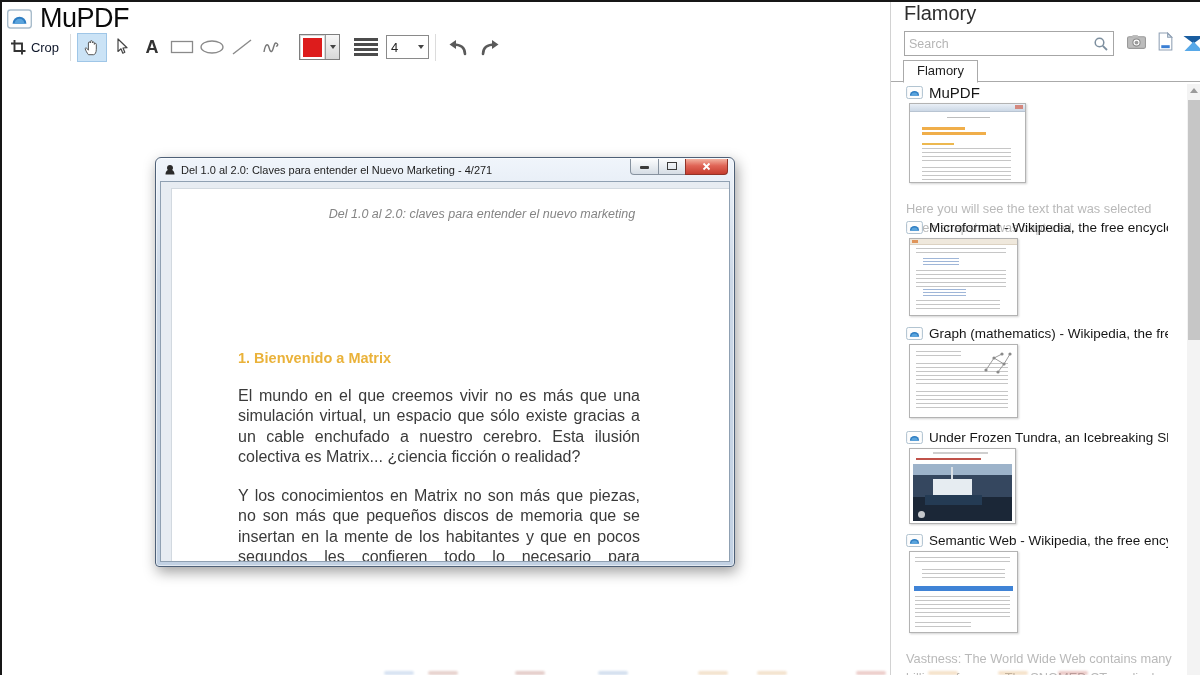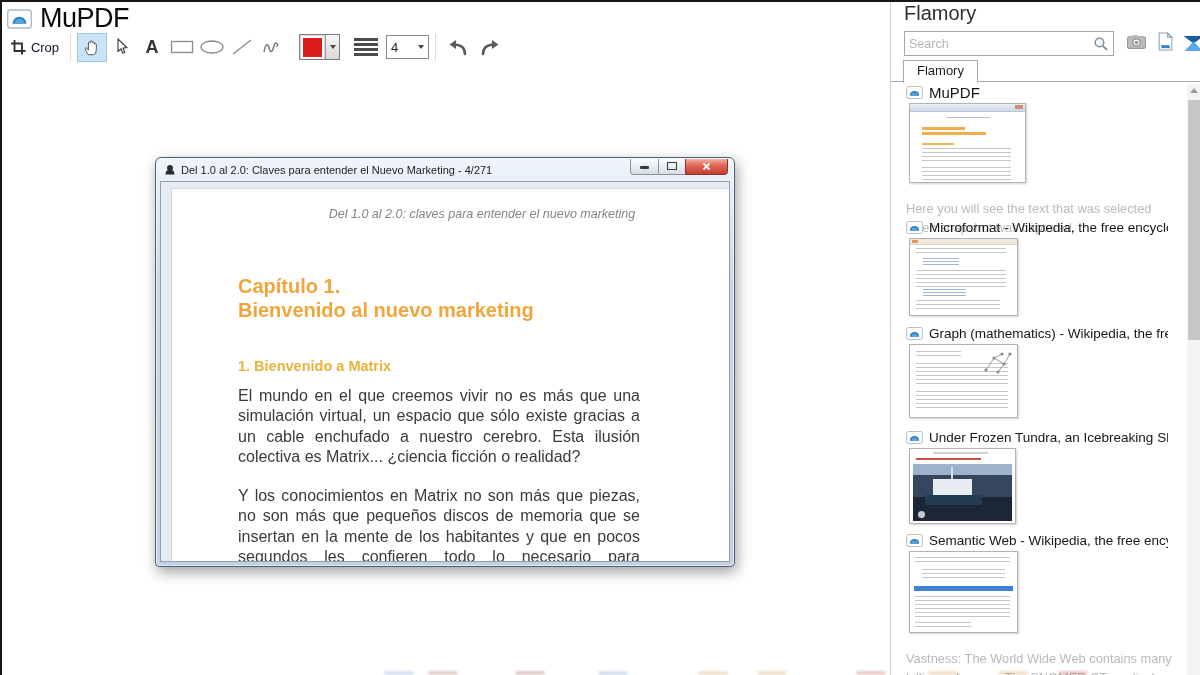--- a/index.html
+++ b/index.html
@@ -48,21 +48,21 @@
         background:linear-gradient(#f3b2a0,#e06456 45%,#c63d2f);}
   .wg-min{width:9px;height:3px;background:#3a3a3a;margin-top:7px;border-radius:1px;}
   .wg-max{width:8px;height:6px;border:1.5px solid #3a3a3a;margin-top:3px;background:transparent;}
   .win-content{position:absolute;left:4px;right:4px;top:23px;bottom:4px;background:#e7ecf2;
         border:1px solid #8fa0b2;overflow:hidden;}
   .pdf-page{position:absolute;left:10px;top:6px;width:650px;height:520px;background:#fff;
         border-left:1px solid #d2d9e0;border-top:1px solid #d2d9e0;}
   .page-header{position:absolute;left:150px;top:18px;width:320px;text-align:center;
         font-style:italic;font-size:12.5px;color:#848484;}
   .chapter{position:absolute;left:66px;top:85px;font-size:20px;font-weight:bold;color:#f2a53b;line-height:24px;}
-  .section-heading{position:absolute;left:66px;top:169px;font-size:14.5px;font-weight:bold;color:#eab23a;}
+  .section-heading{position:absolute;left:66px;top:161px;font-size:14.5px;font-weight:bold;color:#eab23a;}
   .para{position:absolute;left:66px;width:402px;font-size:16px;line-height:20.3px;
         text-align:justify;color:#3a3a3a;}
   .para1{top:197px;} .para2{top:297px;}
 
   
   .flamory{position:absolute;left:890px;top:0;width:310px;height:675px;background:#fff;
            border-left:1px solid #d2d2d2;}
   .fl-title{position:absolute;left:13px;top:2px;font-size:20px;color:#2e2e2e;}
   .search-box{position:absolute;left:13px;top:31px;width:208px;height:23px;border:1px solid #a6a6a6;
               display:flex;align-items:center;background:#fff;}
@@ -249,24 +249,20 @@
         </span>
       <span class="wbtn close">
           <svg width="9" height="9" style="margin-top:3px">
             <path d="M1.5 1.5 L7.5 7.5 M7.5 1.5 L1.5 7.5" stroke="#fff" stroke-width="1.8"></path>
           </svg>
         </span>
     </span>
     <div class="win-content">
       <div class="pdf-page">
         <div class="page-header">Del 1.0 al 2.0: claves para entender el nuevo marketing</div>
-        <div class="chapter">
-          <span>Capítulo 1.</span><br>
-          <span>Bienvenido al nuevo marketing</span>
-        </div>
         <div class="section-heading">1. Bienvenido a Matrix</div>
         <div class="para para1">El mundo en el que creemos vivir no es más que una simulación virtual, un espacio que sólo existe gracias a un cable enchufado a nuestro cerebro. Esta ilusión colectiva es Matrix... ¿ciencia ficción o realidad?</div>
         <div class="para para2">Y los conocimientos en Matrix no son más que piezas, no son más que pequeños discos de memoria que se insertan en la mente de los habitantes y que en pocos segundos les confieren todo lo necesario para desarrollar una actividad en este entorno.</div>
       </div>
     </div>
   </div>
 
   <div class="flamory">
     <div class="fl-title">Flamory</div>
 

